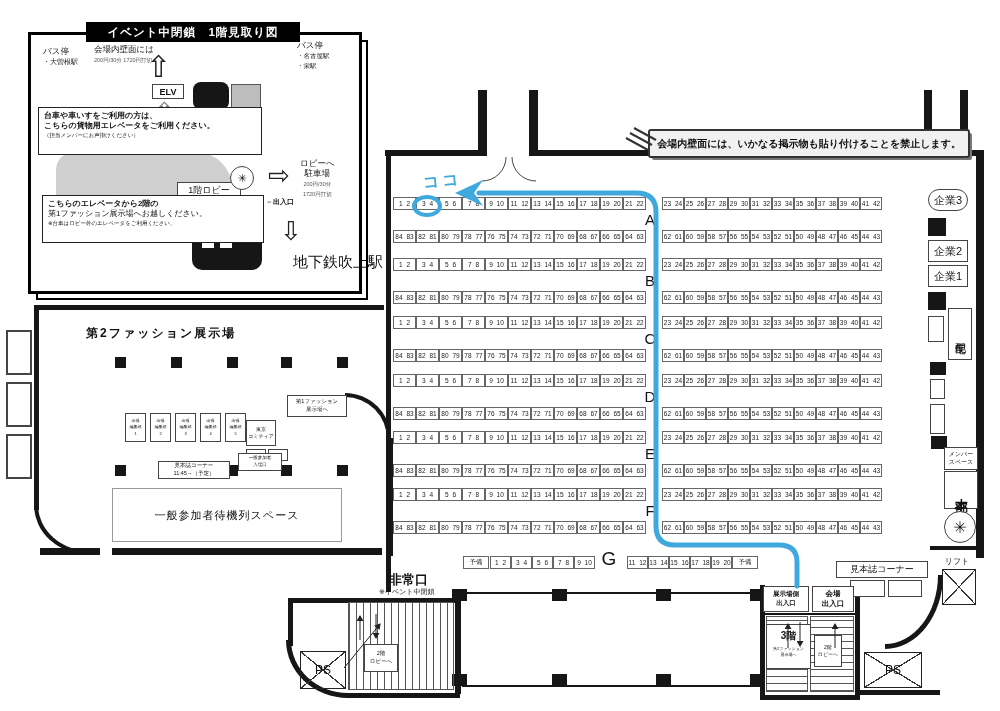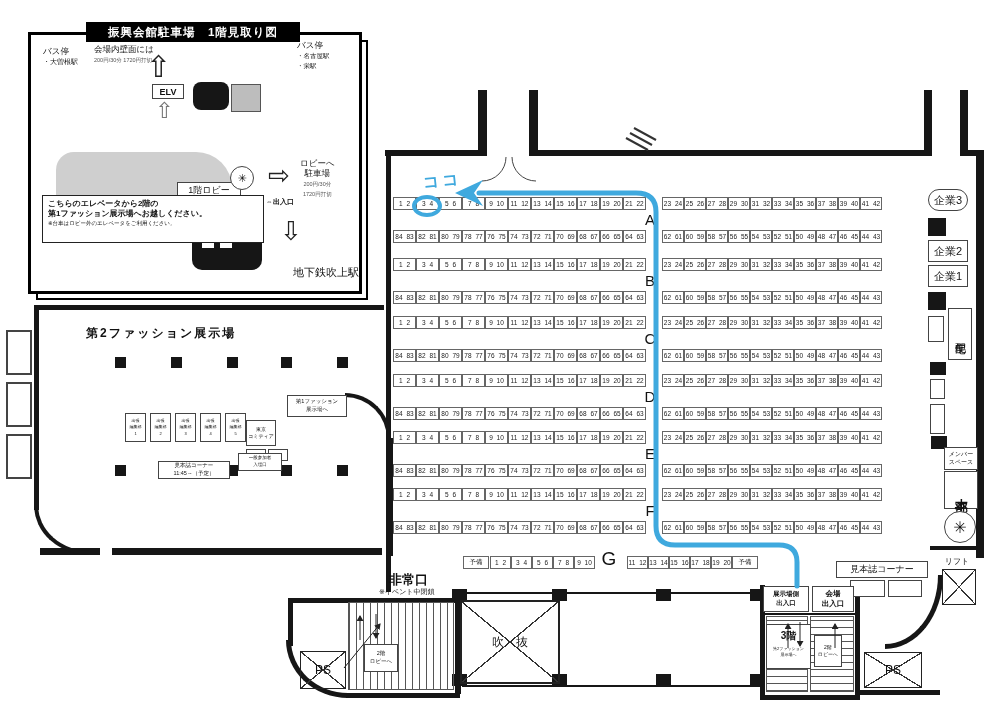--- a/index.html
+++ b/index.html
@@ -99,20 +99,23 @@
   <div class="curve" style="left:885px;top:575px;width:58px;height:74px;border-right:5px solid #161616;border-bottom:5px solid #161616;border-bottom-right-radius:100%;"></div>
 
   <div class="box" style="left:928px;top:316px;width:16px;height:26px;"></div>
   <div class="box" style="left:930px;top:379px;width:15px;height:20px;"></div>
   <div class="box" style="left:930px;top:404px;width:15px;height:30px;"></div>
 
   <div class="box" style="left:6px;top:330px;width:26px;height:45px;border-width:2px;"></div>
   <div class="box" style="left:6px;top:382px;width:26px;height:45px;border-width:2px;"></div>
   <div class="box" style="left:6px;top:434px;width:26px;height:45px;border-width:2px;"></div>
 
+  <div class="abs center" style="left:648px;top:129px;width:318px;height:25px;border:2px solid #333;background:#f1f1f1;border-radius:3px;box-shadow:3px 3px 0 -1px #777;z-index:20;">
+    <span style="font-size:10px;font-weight:bold;">会場内壁面には、いかなる掲示物も貼り付けることを禁止します。</span>
+  </div>
 
   <div id="booths">
       <div class="booth-cell" style="left: 393px; top: 197px; width: 23px;">1 2</div>
       <div class="booth-cell" style="left: 416px; top: 197px; width: 23px;">3 4</div>
       <div class="booth-cell" style="left: 439px; top: 197px; width: 23px;">5 6</div>
       <div class="booth-cell" style="left: 462px; top: 197px; width: 23px;">7 8</div>
       <div class="booth-cell" style="left: 485px; top: 197px; width: 23px;">9 10</div>
       <div class="booth-cell" style="left: 508px; top: 197px; width: 23px;">11 12</div>
       <div class="booth-cell" style="left: 531px; top: 197px; width: 23px;">13 14</div>
       <div class="booth-cell" style="left: 554px; top: 197px; width: 23px;">15 16</div>
@@ -411,23 +414,20 @@
   <div class="lbl" style="left:379px;top:588px;font-size:7px;"><span>※イベント中閉鎖</span></div>
 
   <div class="stairs-v" style="left:348px;top:602px;width:106px;height:88px;"></div>
   <div class="box center" style="left:364px;top:644px;width:34px;height:28px;font-size:5.5px;line-height:1.4;z-index:5;">
     <span><span>2階</span><br><span>ロビーへ</span></span>
   </div>
   <div class="xbox center" style="left:300px;top:651px;width:46px;height:38px;">
     <span style="font-size:12px;background:transparent;">PS</span>
   </div>
 
-  <div class="xbox center" style="left:460px;top:600px;width:100px;height:84px;border-width:2px;">
-    <span style="font-size:12px;">吹　抜</span>
-  </div>
 
   <div class="box center" style="left:836px;top:561px;width:92px;height:17px;font-size:9px;">
       <span>見本誌コーナー</span>
     </div>
   <div class="box" style="left:850px;top:580px;width:35px;height:17px;"></div>
   <div class="box" style="left:888px;top:580px;width:34px;height:17px;"></div>
 
   <div class="box center" style="left:763px;top:586px;width:46px;height:26px;font-size:6.5px;font-weight:bold;line-height:1.35;">
     <span><span>展示場側</span><br><span>出入口</span></span>
   </div>
@@ -442,53 +442,58 @@
   </div>
   <div class="box center" style="left:814px;top:635px;width:28px;height:32px;font-size:5px;line-height:1.5;z-index:5;">
     <span><span>2階</span><br><span>ロビーへ</span></span>
   </div>
   <div class="xbox center" style="left:864px;top:652px;width:58px;height:36px;">
     <span style="font-size:12px;">PS</span>
   </div>
 
   <div class="frame1" style="left:28px;top:32px;width:334px;height:262px;"></div>
   <div class="titlebar" style="left:86px;top:22px;width:214px;height:20px;font-size:11.5px;letter-spacing:1px;z-index:6;">
-    <span>振興会館駐車場　1階見取り図</span>
+    <span>イベント中閉鎖　1階見取り図</span>
   </div>
   <div class="lbl" style="left:43px;top:46px;font-size:8.5px;z-index:6;"><span>バス停</span><br><span style="font-size:7px;">・大曽根駅</span></div>
   <div class="lbl" style="left:94px;top:44px;font-size:8.5px;z-index:6;"><span>会場内壁面には</span><br><span style="font-size:5.5px;color:#555;">200円/30分 1720円打切</span></div>
   <div class="arrowglyph" style="left:146px;top:52px;font-size:30px;z-index:6;">⇧</div>
   <div class="lbl" style="left:297px;top:40px;font-size:8.5px;z-index:6;"><span>バス停</span><br><span style="font-size:6.5px;">・名古屋駅</span><br><span style="font-size:6.5px;">・栄駅</span></div>
   <div class="abs" style="left:193px;top:82px;width:36px;height:28px;background:#161616;border-radius:8px;z-index:6;"></div>
   <div class="abs" style="left:231px;top:84px;width:28px;height:26px;background:#bdbdbd;border:1px solid #555;z-index:6;"></div>
   <div class="box center" style="left:152px;top:84px;width:32px;height:15px;border-width:1.5px;font-size:9px;font-weight:bold;z-index:7;">
       <span>ELV</span>
     </div>
   <div class="arrowglyph" style="left:155px;top:100px;font-size:22px;color:#777;z-index:6;">⇧</div>
+  <div class="notice" style="left:38px;top:107px;width:224px;height:48px;z-index:8;">
+    <div style="font-size:8px;font-weight:bold;">台車や車いすをご利用の方は、</div>
+    <div style="font-size:8px;font-weight:bold;">こちらの貨物用エレベータをご利用ください。</div>
+    <div style="font-size:5.5px;">（担当メンバーにお声掛けください）</div>
+  </div>
   <div class="abs" style="left:56px;top:152px;width:176px;height:80px;background:#cfcfcf;border-radius:18px 36px 14px 28px;z-index:5;"></div>
   <div class="box center" style="left:177px;top:182px;width:64px;height:16px;font-size:9px;z-index:7;">
       <span>1階ロビー</span>
     </div>
   <div class="box center" style="left:230px;top:166px;width:24px;height:24px;border-radius:50%;z-index:7;">
       <span style="font-size:11px;">✳</span>
     </div>
   <div class="notice" style="left:42px;top:195px;width:222px;height:48px;z-index:8;">
     <div style="font-size:8px;font-weight:bold;">こちらのエレベータから2階の</div>
-    <div style="font-size:8px;font-weight:bold;">第1ファッション展示場へお越しください。</div>
+    <div style="font-size:8px;font-weight:normal;">第1ファッション展示場へお越しください。</div>
     <div style="font-size:5.5px;">※台車はロビー外のエレベータをご利用ください。</div>
   </div>
   <div class="lbl" style="left:266px;top:198px;font-size:7px;font-weight:bold;z-index:7;"><span>⇔出入口</span></div>
   <div class="abs" style="left:200px;top:222px;width:0;height:0;border-top:14px solid #666;border-left:9px solid transparent;border-right:9px solid transparent;transform:rotate(40deg);z-index:7;"></div>
   <div class="abs" style="left:192px;top:228px;width:70px;height:42px;background:#161616;border-radius:10px;z-index:6;"></div>
   <div class="abs" style="left:202px;top:238px;width:12px;height:10px;background:#fff;z-index:7;"></div>
   <div class="abs" style="left:220px;top:238px;width:12px;height:10px;background:#fff;z-index:7;"></div>
   <div class="lbl" style="left:300px;top:158px;font-size:8.5px;z-index:6;text-align:center;"><span>ロビーへ</span><br><span>駐車場</span><br><span style="font-size:5.5px;color:#555;">200円/30分</span><br><span style="font-size:5.5px;color:#555;">1720円打切</span></div>
   <div class="arrowglyph" style="left:268px;top:162px;font-size:26px;z-index:6;">⇨</div>
   <div class="arrowglyph" style="left:280px;top:218px;font-size:26px;z-index:6;">⇩</div>
-  <div class="lbl" style="left:293px;top:266px;font-size:11px;z-index:6;"><span>地下鉄吹上駅</span></div>
+  <div class="lbl" style="left:293px;top:253px;font-size:15px;z-index:6;"><span>地下鉄吹上駅</span></div>
 
   <div class="lbl" style="left:86px;top:326px;font-size:12px;font-weight:bold;letter-spacing:2px;"><span>第2ファッション展示場</span></div>
   <div id="desks">
       <div class="box center" style="left: 125px; top: 413px; width: 21px; height: 29px; font-size: 4px; line-height: 1.6;">
         <span><span>出張</span><br><span>編集部</span><br><span>1</span></span>
       </div>
       <div class="box center" style="left: 150px; top: 413px; width: 21px; height: 29px; font-size: 4px; line-height: 1.6;">
         <span><span>出張</span><br><span>編集部</span><br><span>2</span></span>
       </div>
       <div class="box center" style="left: 175px; top: 413px; width: 21px; height: 29px; font-size: 4px; line-height: 1.6;">
@@ -508,20 +513,23 @@
   <div class="box" style="left:268px;top:449px;width:20px;height:12px;"></div>
   <div class="box center" style="left:287px;top:395px;width:60px;height:22px;font-size:5.5px;line-height:1.4;">
     <span><span>第1ファッション</span><br><span>展示場へ</span></span>
   </div>
   <div class="box center" style="left:158px;top:461px;width:72px;height:18px;font-size:5.5px;line-height:1.4;">
     <span><span>見本誌コーナー</span><br><span>11:45～（予定）</span></span>
   </div>
   <div class="box center" style="left:238px;top:453px;width:44px;height:18px;font-size:4.5px;line-height:1.5;">
     <span><span>一般参加者</span><br><span>入場口</span></span>
   </div>
+  <div class="abs center" style="left:112px;top:488px;width:228px;height:52px;border:1px solid #999;">
+    <span style="font-size:11px;letter-spacing:1px;">一般参加者待機列スペース</span>
+  </div>
 
   <div class="routemark route-colored" style="left: 423px; top: 171px; font-size: 16px; letter-spacing: 3px; transform: rotate(-6deg); color: rgb(63, 169, 222);"><span>ココ</span></div>
 
   <svg class="overlay" width="1000" height="711" viewBox="0 0 1000 711">
     <defs>
       <marker id="ah" markerWidth="7" markerHeight="7" refX="5" refY="3.5" orient="auto">
         <path d="M0,0 L6,3.5 L0,7 Z" fill="#222"></path>
       </marker>
     </defs>
 

